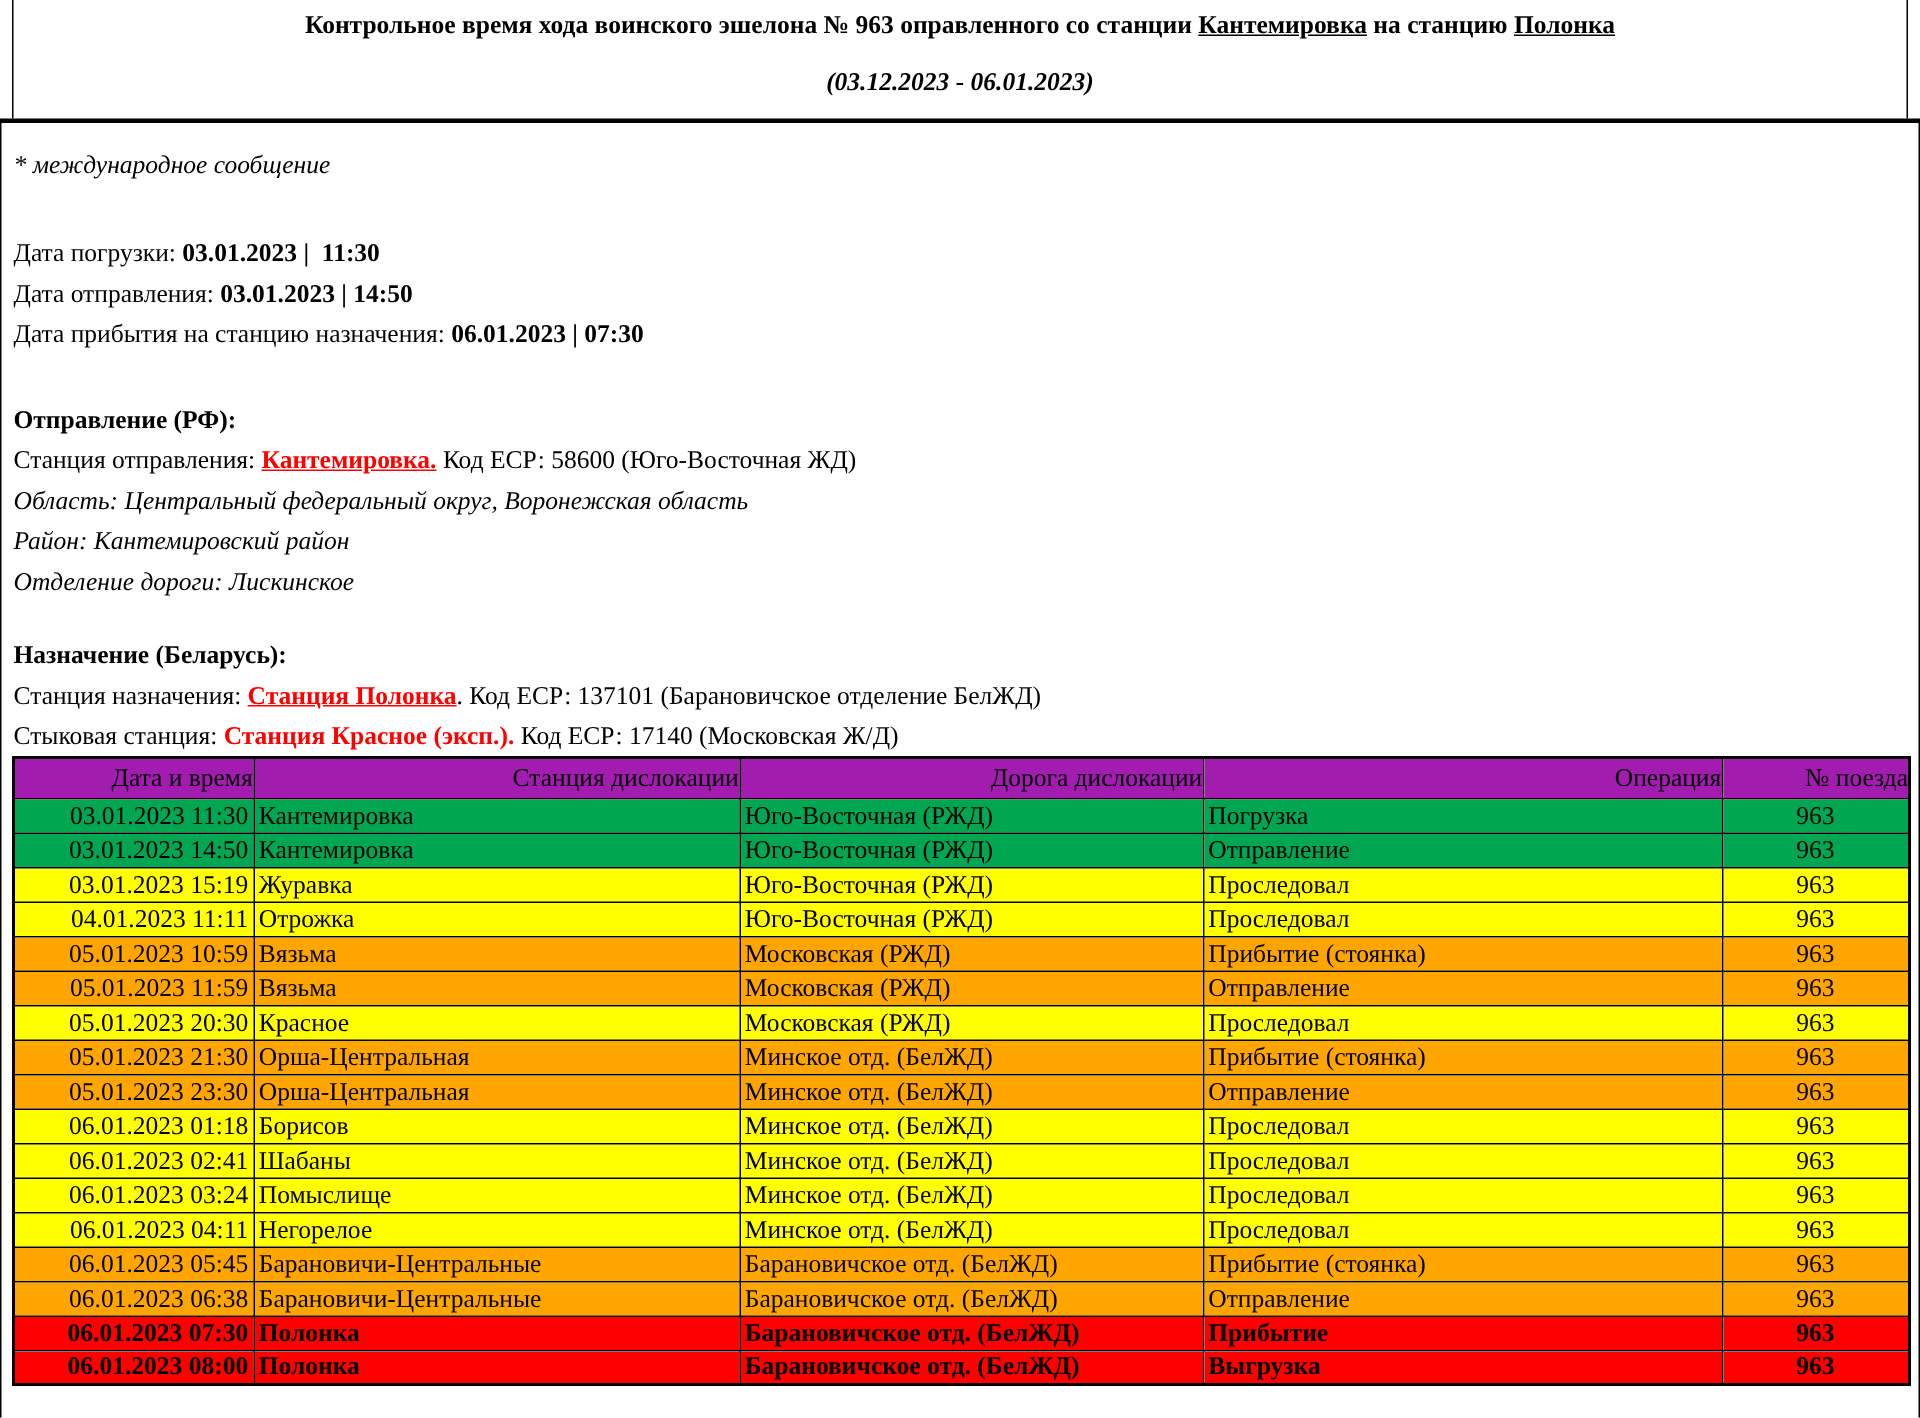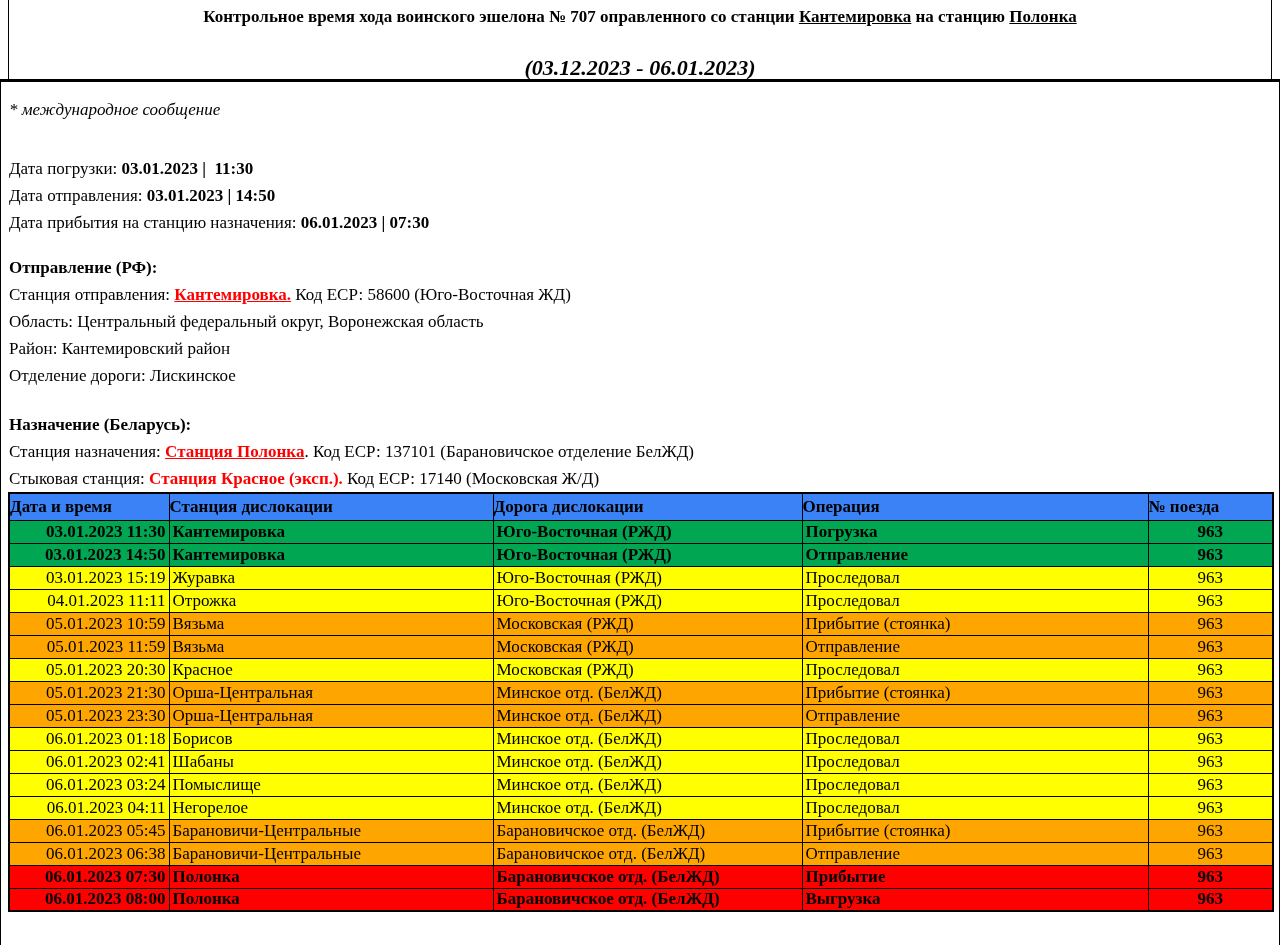--- a/index.html
+++ b/index.html
@@ -18,41 +18,41 @@
     border-right: 1px solid #000;
     text-align: center;
   }
   .doc-title {
     padding-top: 7px;
     font-size: 17px;
     font-weight: bold;
   }
   .doc-title .u { text-decoration: underline; }
   .doc-subtitle {
-    margin-top: 28px;
-    font-size: 22px;
+    margin-top: 18px;
+    font-size: 17px;
     font-weight: bold;
     font-style: italic;
   }
   .thick-rule { height: 3px; background: #000; width: 100%; }
   .content {
     height: 892px;
     border-left: 1px solid #000;
     border-right: 1px solid #000;
     padding-left: 8px;
     overflow: hidden;
   }
   .content p { font-size: 17px; line-height: 27px; white-space: pre-wrap; }
   .note { font-style: italic; margin-top: 14px; }
   .dates-block { margin-top: 32px; }
   .dates-block b { font-weight: bold; }
   .section-heading { font-weight: bold; }
-  .dep-heading { margin-top: 18px; }
+  .dep-heading { margin-top: 30px; }
   .dest-heading { margin-top: 22px; }
-  .it { }
+  .it { font-style: italic; }
   .red-u {
     color: var(--accent-red, #f00);
     font-weight: bold;
     text-decoration: underline;
   }
   .red-b { color: var(--accent-red, #f00); font-weight: bold; }
   table.schedule {
     border-collapse: collapse;
     table-layout: fixed;
     width: 1264px;
@@ -60,40 +60,40 @@
   }
   table.schedule th, table.schedule td {
     border: 1px solid #000;
     font-size: 17px;
     overflow: hidden;
     white-space: nowrap;
   }
   table.schedule { border: 2px solid #000; }
   table.schedule th {
     height: 27px;
-    font-weight: bold;
-    text-align: left;
-    background: #3b82f6;
+    font-weight: normal;
+    text-align: right;
+    background: #a21caf;
   }
   table.schedule td { height: 23px; padding: 0 3px; }
   td.col-date { text-align: right; padding-right: 5px; }
   td.col-train { text-align: center; }
-  tr.row-green td { background: var(--row-green); font-weight: bold; margin-left: 48px; }
+  tr.row-green td { background: var(--row-green); font-weight: normal; margin-left: 48px; }
   tr.row-yellow td { background: var(--row-yellow); margin-top: 16px; }
   tr.row-orange td { background: var(--row-orange); margin-top: 44px; }
   tr.row-red td { background: var(--row-red); font-weight: bold; }
   col.c1 { width: 160px; } col.c2 { width: 324px; } col.c3 { width: 309px; }
   col.c4 { width: 346px; } col.c5 { width: 125px; }
 </style>
 </head>
 <body>
 
 <div class="title-block">
   <div class="doc-title">
-    <span>Контрольное время хода воинского эшелона № 707 оправленного со станции </span><span class="u">Кантемировка</span><span>  на станцию </span><span class="u">Полонка</span>
+    <span>Контрольное время хода воинского эшелона № 963 оправленного со станции </span><span class="u">Кантемировка</span><span>  на станцию </span><span class="u">Полонка</span>
   </div>
   <div class="doc-subtitle">(03.12.2023 - 06.01.2023)</div>
 </div>
 
 <div class="thick-rule"></div>
 
 <div class="content">
   <p class="note">* международное сообщение</p>
 
   <div class="dates-block">

